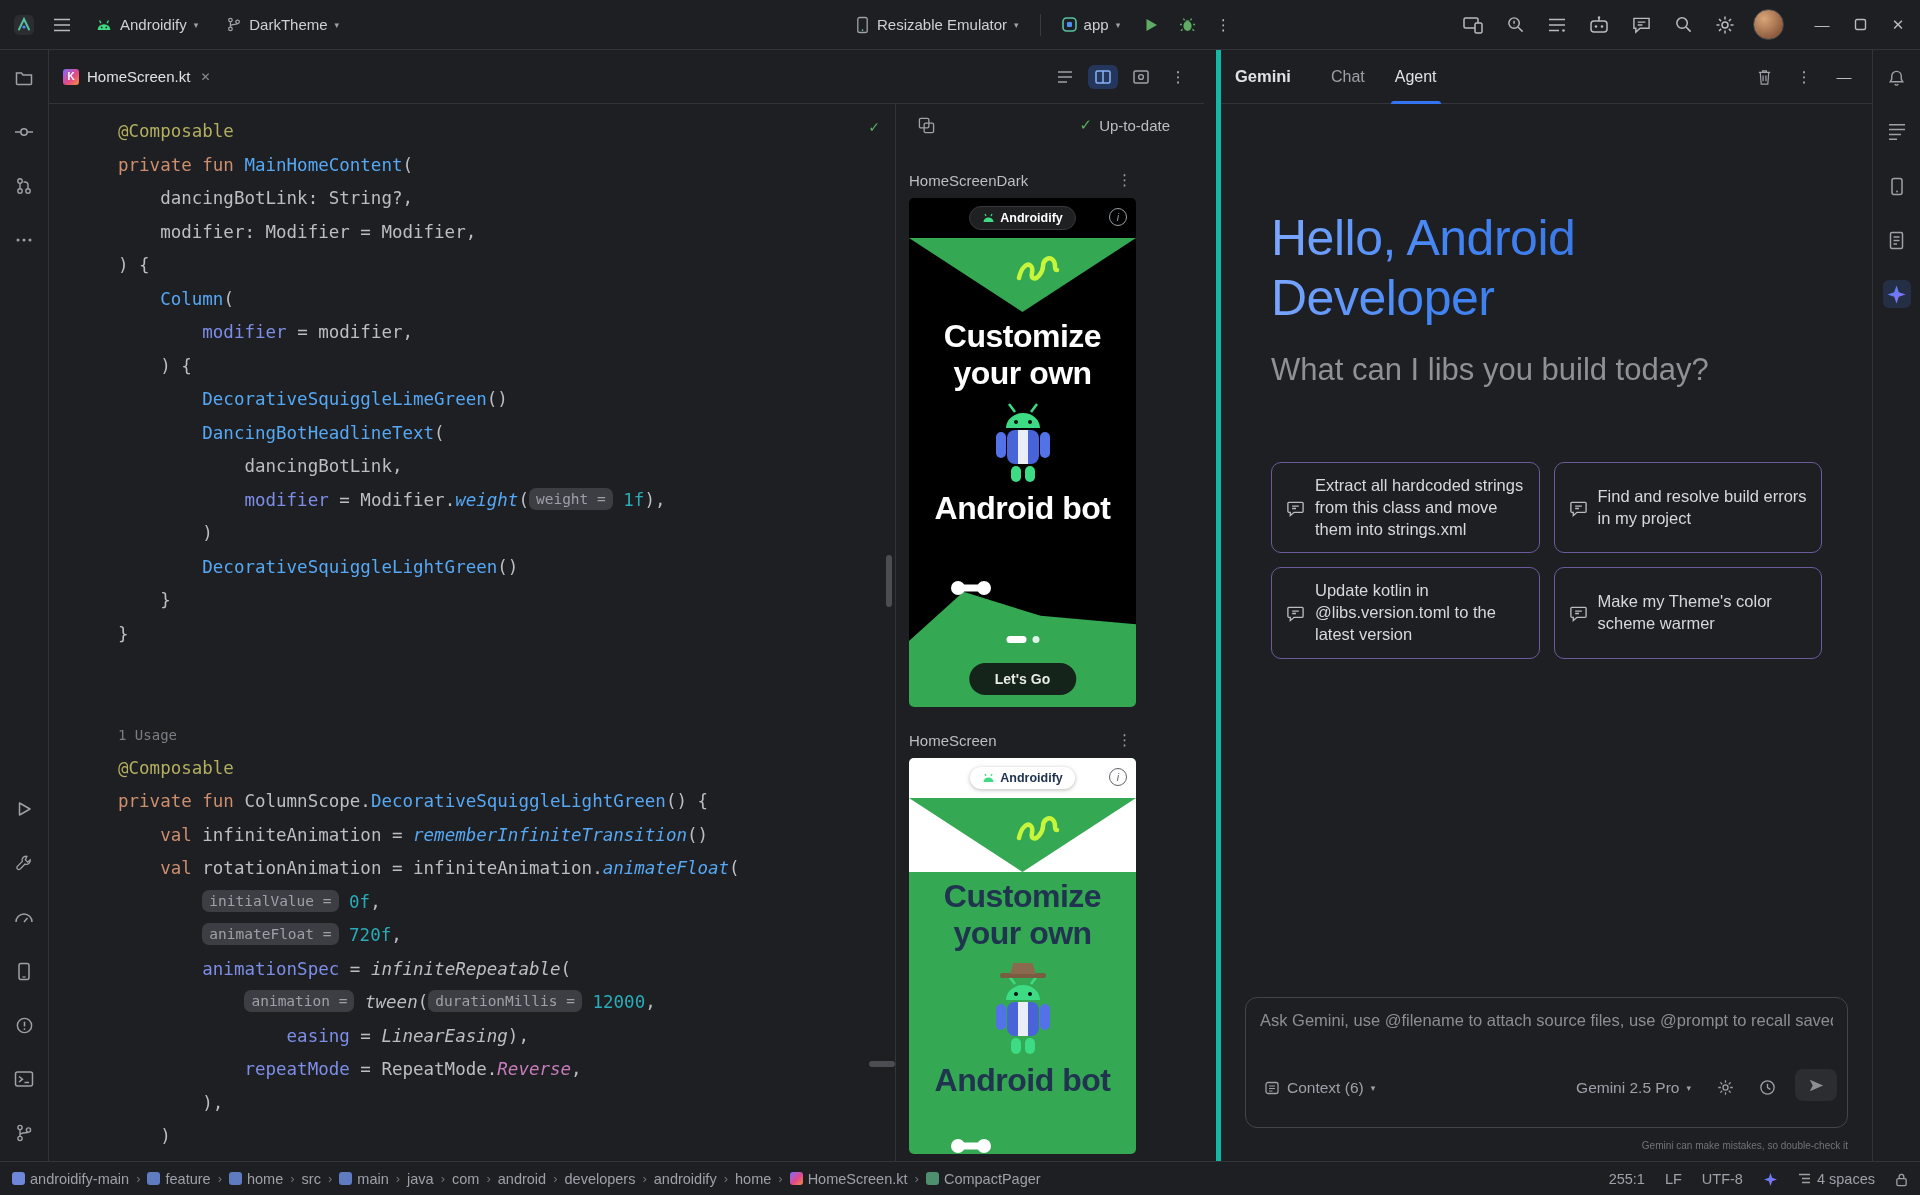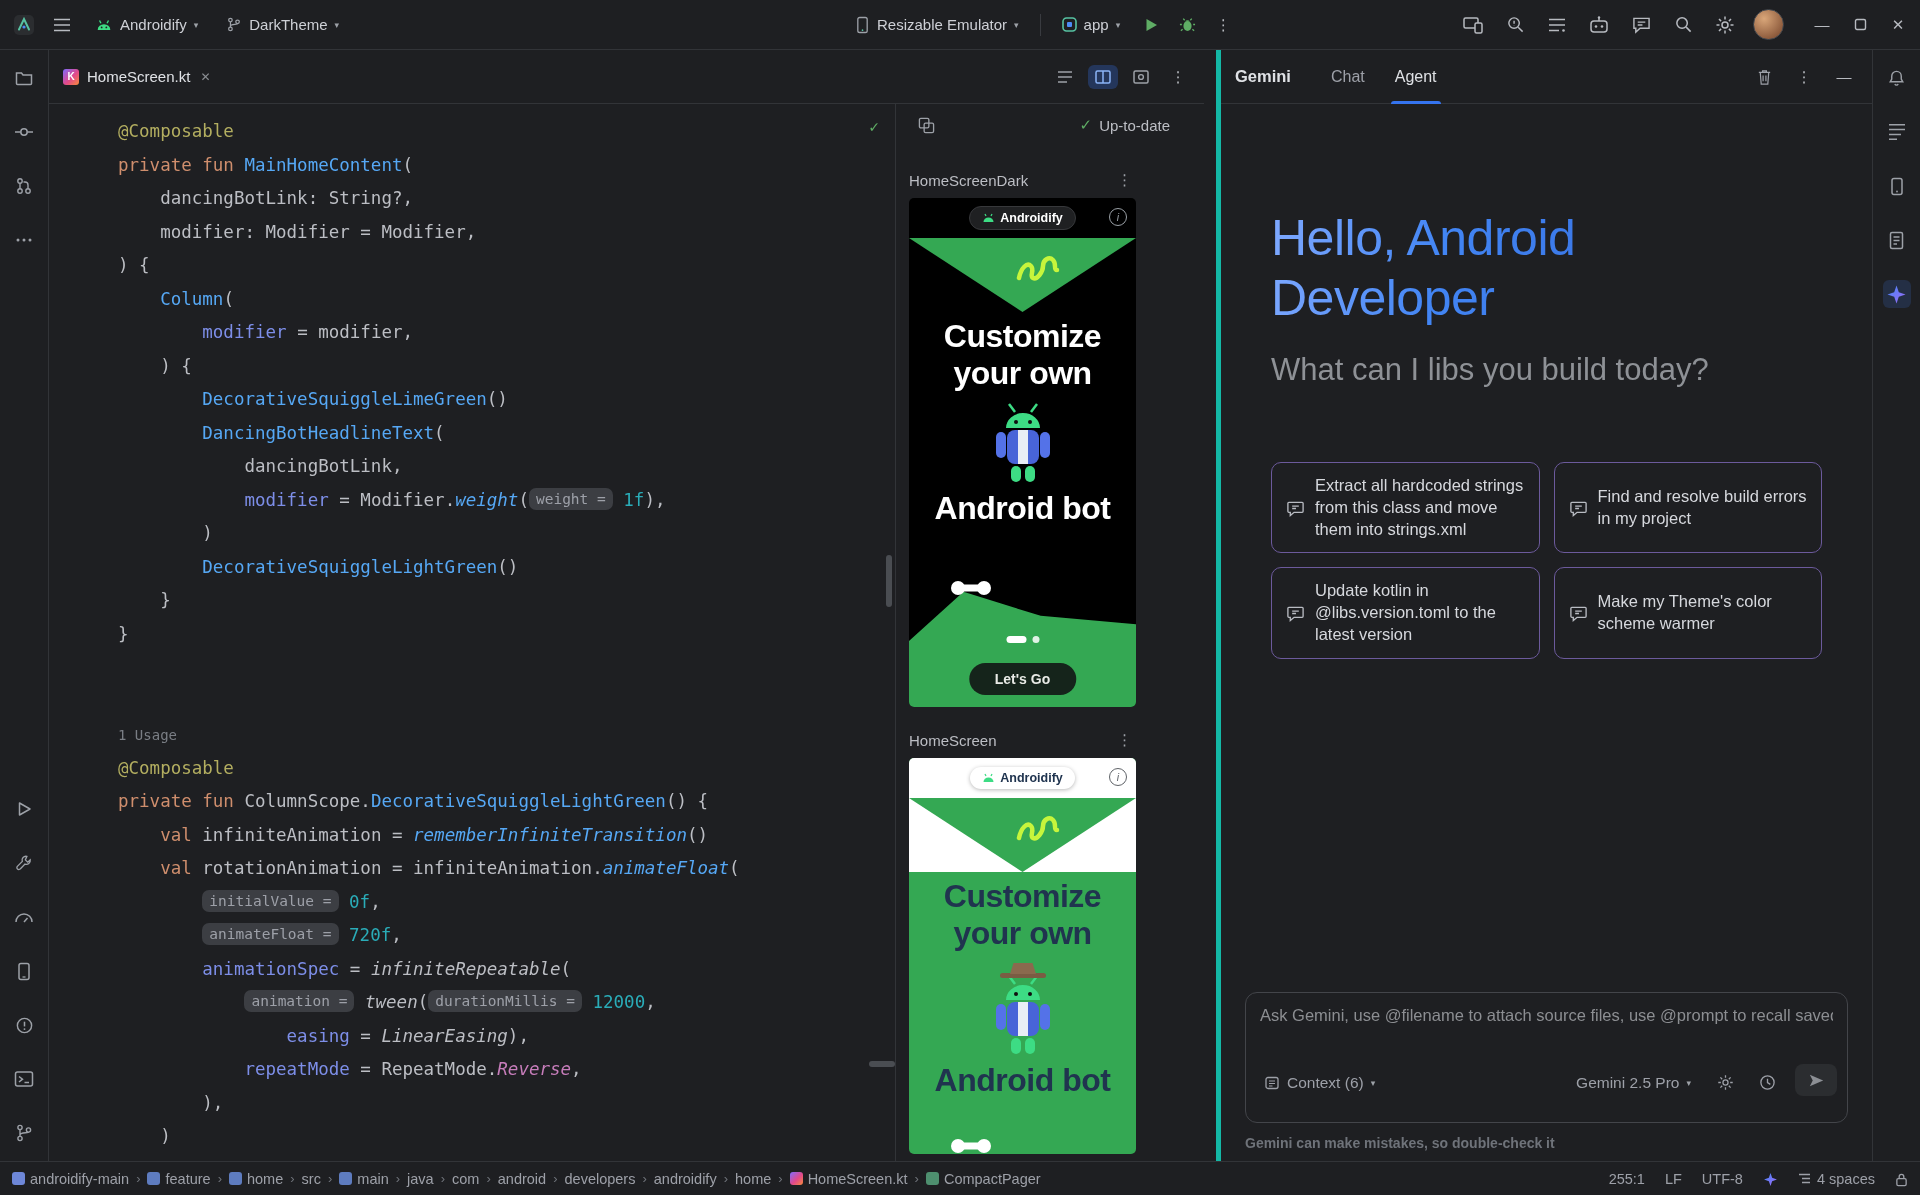--- a/index.html
+++ b/index.html
@@ -122,21 +122,21 @@
   .gem-card svg{flex-shrink:0;margin-top:1px;}
   .gem-card span{font-size:16.5px;line-height:1.32;color:#D6D8DD;}
   .gem-footer{flex-shrink:0;padding:0 24px;}
   .gem-input{position:relative;border:1px solid #43454A;border-radius:12px;height:131px;box-sizing:border-box;background:#1E1F22;}
   .gem-input textarea{width:100%;height:62px;background:transparent;border:none;outline:none;resize:none;
         color:#BCBEC4;font-family:"Liberation Sans",sans-serif;font-size:16.5px;padding:13px 14px;box-sizing:border-box;}
   .gem-input textarea::placeholder{color:#8C8E92;white-space:nowrap;overflow:hidden;}
   .gem-input-row{position:absolute;left:12px;right:10px;bottom:26px;display:flex;align-items:flex-end;gap:14px;}
   .gem-chip{display:flex;align-items:center;gap:7px;color:#9DA0A8;font-size:15.5px;cursor:pointer;padding:4px 6px;border-radius:6px;}
   .gem-send{width:42px;height:32px;border-radius:8px;background:#2B2D30;display:grid;place-items:center;cursor:pointer;}
-  .gem-disclaimer{text-align:left;font-size:14px;color:#6F737A;padding:12px 0 10px;font-weight:bold;}
+  .gem-disclaimer{text-align:right;font-size:10px;color:#6F737A;padding:12px 0 10px;}
 
   
   .statusbar{position:absolute;left:0;right:0;bottom:0;height:34px;border-top:1px solid #323438;background:#1E1F22;
              display:flex;align-items:center;padding:0 12px;box-sizing:border-box;font-size:14.5px;color:#9DA0A8;z-index:10;}
   .bc{display:flex;align-items:center;gap:7px;overflow:hidden;white-space:nowrap;}
   .bc-item{display:flex;align-items:center;gap:5px;cursor:pointer;}
   .bc-sep{color:#6F737A;font-size:13px;}
   .bc-ic{width:13px;height:13px;border-radius:3px;display:inline-block;flex-shrink:0;}
   .bc-module{background:#6E87D8;}
   .bc-folder{background:#5E7CBF;}

